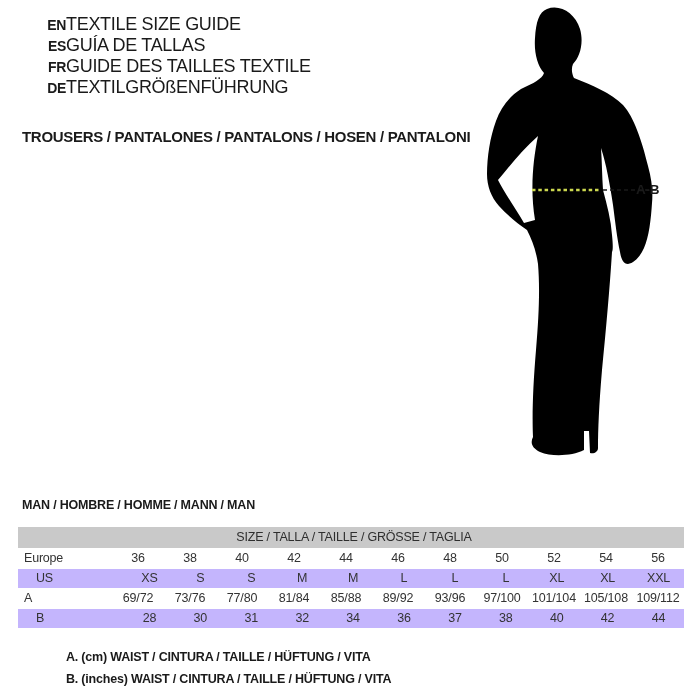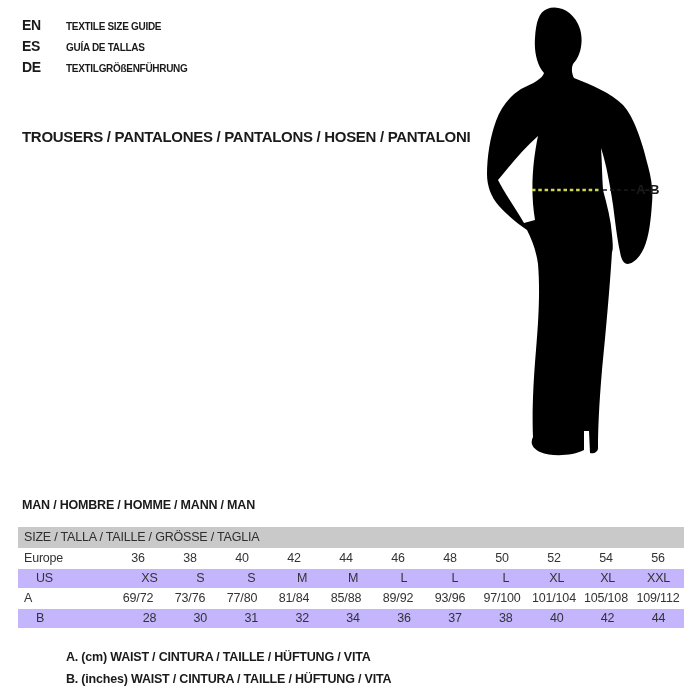--- a/index.html
+++ b/index.html
@@ -2,39 +2,39 @@
 <html><head>
 <meta charset="utf-8">
 <style>
   html,body{margin:0;padding:0;background:#fff;}
   #page{position:relative;width:700px;height:700px;background:#ffffff;overflow:hidden;
         font-family:"Liberation Sans","DejaVu Sans",sans-serif;color:#1a1a1a;}
 
   
   .lang-block{position:absolute;left:22px;top:14px;}
   .lang-row{height:21px;line-height:21px;white-space:nowrap;}
-  .lang-code{display:inline-block;width:44px;font-size:14px;font-weight:700;letter-spacing:-0.3px;}
-  .lang-label{font-size:10px;font-weight:700;letter-spacing:-0.3px;}
+  .lang-code{display:inline-block;width:44px;font-size:14px;font-weight:700;letter-spacing:-0.3px;text-align:right;}
+  .lang-label{font-size:18px;font-weight:400;letter-spacing:-0.3px;}
 
   
   .category-title{position:absolute;left:22px;top:128px;font-size:15px;font-weight:700;
                   letter-spacing:-0.3px;white-space:nowrap;}
 
   
   .figure-wrap{position:absolute;left:440px;top:0px;width:260px;height:470px;}
   .ab-label{position:absolute;left:636px;top:182px;font-size:13.5px;font-weight:700;letter-spacing:-0.3px;}
 
   
   .section-title{position:absolute;left:22px;top:498px;font-size:12.5px;font-weight:700;
                  letter-spacing:-0.2px;white-space:nowrap;}
 
   
   .size-table{position:absolute;left:18px;top:527px;width:666px;font-size:12.5px;color:#333;}
   .table-header{height:21px;line-height:21px;background:#c9c9c9;color:#2e2e2e;
-                padding-left:6px;font-size:12.5px;letter-spacing:-0.2px;border-bottom:1px solid #fff;}
+                padding-left:6px;font-size:12.5px;letter-spacing:-0.2px;border-bottom:1px solid #fff;text-align:center;}
   .trow{display:grid;grid-template-columns:94px repeat(11,1fr);height:19px;line-height:19px;
         border-bottom:1px solid #fff;}
   .trow.alt{background:#c4b5fd;padding-left:12px;}
   .trow.plain{background:#ffffff;}
   .cell{text-align:center;letter-spacing:-0.2px;overflow:hidden;white-space:nowrap;}
   .cell.rlabel{text-align:left;padding-left:6px;}
 
   
   .footnotes{position:absolute;left:22px;top:646px;margin-left:44px;}
   .footnote{height:22px;line-height:22px;font-size:12.5px;font-weight:700;letter-spacing:-0.2px;
@@ -44,20 +44,23 @@
 <body>
 
 <div id="page">
 
   <div class="lang-block">
     <div class="lang-row">
       <span class="lang-code">EN</span><span class="lang-label">TEXTILE SIZE GUIDE</span>
     </div>
     <div class="lang-row">
       <span class="lang-code">ES</span><span class="lang-label">GUÍA DE TALLAS</span>
+    </div>
+    <div class="lang-row">
+      <span class="lang-code">FR</span><span class="lang-label">GUIDE DES TAILLES TEXTILE</span>
     </div>
     <div class="lang-row">
       <span class="lang-code">DE</span><span class="lang-label">TEXTILGRÖßENFÜHRUNG</span>
     </div>
   </div>
 
   <div class="category-title">TROUSERS / PANTALONES / PANTALONS / HOSEN / PANTALONI</div>
 
   <div class="figure-wrap">
     <svg width="260" height="470" viewBox="0 0 260 470" xmlns="http://www.w3.org/2000/svg">

